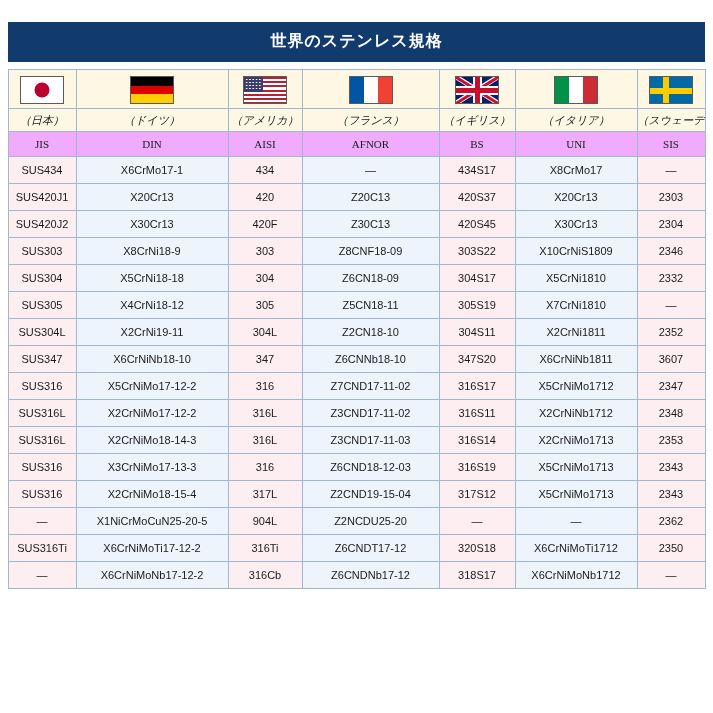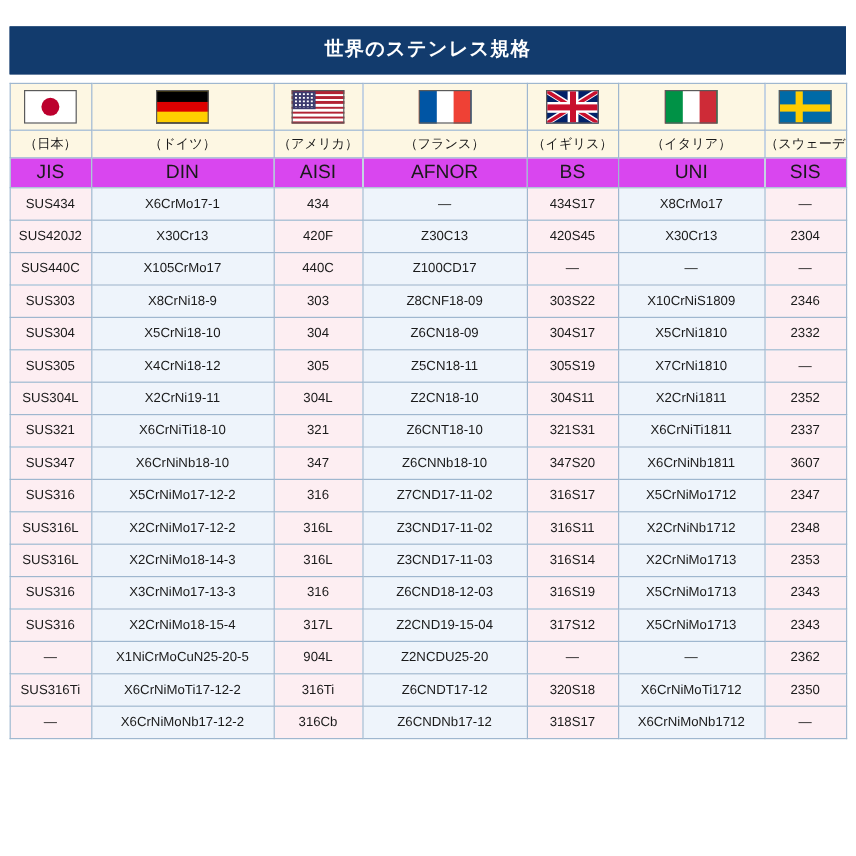--- a/index.html
+++ b/index.html
@@ -64,26 +64,28 @@
     height: 38px;
     line-height: 38px;
     background: #fdf7e3;
     vertical-align: middle;
   }
   tr.countryrow td {
     height: 22px;
     line-height: 22px;
     background: #fdf7e3;
     font-size: 11px;
+    font-style: italic;
   }
   tr.stdrow td {
     height: 24px;
     line-height: 24px;
-    background: #d946ef;
-    font-size: 16px;
+    background: #f0abfc;
+    font-size: 11px;
+    font-family: Liberation Serif, serif;
   }
   
   .tint-a { background: #fdeef2 !important; }
   .tint-b { background: #eef4fb !important; }
 
   .flag {
     display: inline-block;
     width: 44px;
     height: 28px;
     border: 1px solid #5a5a5a;
@@ -208,49 +210,49 @@
         <tr>
           <td class="tint-a">SUS434</td>
           <td class="tint-b">X6CrMo17-1</td>
           <td class="tint-a">434</td>
           <td class="tint-b">—</td>
           <td class="tint-a">434S17</td>
           <td class="tint-b">X8CrMo17</td>
           <td class="tint-a">—</td>
         </tr>
         <tr>
+          <td class="tint-a">SUS420J1</td>
+          <td class="tint-b">X20Cr13</td>
+          <td class="tint-a">420</td>
+          <td class="tint-b">Z20C13</td>
+          <td class="tint-a">420S37</td>
+          <td class="tint-b">X20Cr13</td>
+          <td class="tint-a">2303</td>
+        </tr>
+        <tr>
           <td class="tint-a">SUS420J2</td>
           <td class="tint-b">X30Cr13</td>
           <td class="tint-a">420F</td>
           <td class="tint-b">Z30C13</td>
           <td class="tint-a">420S45</td>
           <td class="tint-b">X30Cr13</td>
           <td class="tint-a">2304</td>
         </tr>
         <tr>
-          <td class="tint-a">SUS440C</td>
-          <td class="tint-b">X105CrMo17</td>
-          <td class="tint-a">440C</td>
-          <td class="tint-b">Z100CD17</td>
-          <td class="tint-a">—</td>
-          <td class="tint-b">—</td>
-          <td class="tint-a">—</td>
-        </tr>
-        <tr>
           <td class="tint-a">SUS303</td>
           <td class="tint-b">X8CrNi18-9</td>
           <td class="tint-a">303</td>
           <td class="tint-b">Z8CNF18-09</td>
           <td class="tint-a">303S22</td>
           <td class="tint-b">X10CrNiS1809</td>
           <td class="tint-a">2346</td>
         </tr>
         <tr>
           <td class="tint-a">SUS304</td>
-          <td class="tint-b">X5CrNi18-10</td>
+          <td class="tint-b">X5CrNi18-18</td>
           <td class="tint-a">304</td>
           <td class="tint-b">Z6CN18-09</td>
           <td class="tint-a">304S17</td>
           <td class="tint-b">X5CrNi1810</td>
           <td class="tint-a">2332</td>
         </tr>
         <tr>
           <td class="tint-a">SUS305</td>
           <td class="tint-b">X4CrNi18-12</td>
           <td class="tint-a">305</td>
@@ -262,29 +264,20 @@
         <tr>
           <td class="tint-a">SUS304L</td>
           <td class="tint-b">X2CrNi19-11</td>
           <td class="tint-a">304L</td>
           <td class="tint-b">Z2CN18-10</td>
           <td class="tint-a">304S11</td>
           <td class="tint-b">X2CrNi1811</td>
           <td class="tint-a">2352</td>
         </tr>
         <tr>
-          <td class="tint-a">SUS321</td>
-          <td class="tint-b">X6CrNiTi18-10</td>
-          <td class="tint-a">321</td>
-          <td class="tint-b">Z6CNT18-10</td>
-          <td class="tint-a">321S31</td>
-          <td class="tint-b">X6CrNiTi1811</td>
-          <td class="tint-a">2337</td>
-        </tr>
-        <tr>
           <td class="tint-a">SUS347</td>
           <td class="tint-b">X6CrNiNb18-10</td>
           <td class="tint-a">347</td>
           <td class="tint-b">Z6CNNb18-10</td>
           <td class="tint-a">347S20</td>
           <td class="tint-b">X6CrNiNb1811</td>
           <td class="tint-a">3607</td>
         </tr>
         <tr>
           <td class="tint-a">SUS316</td>

